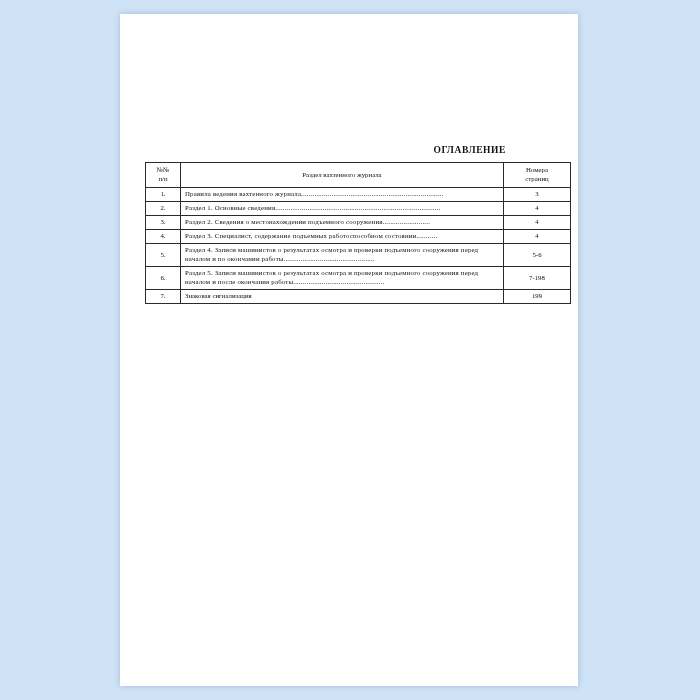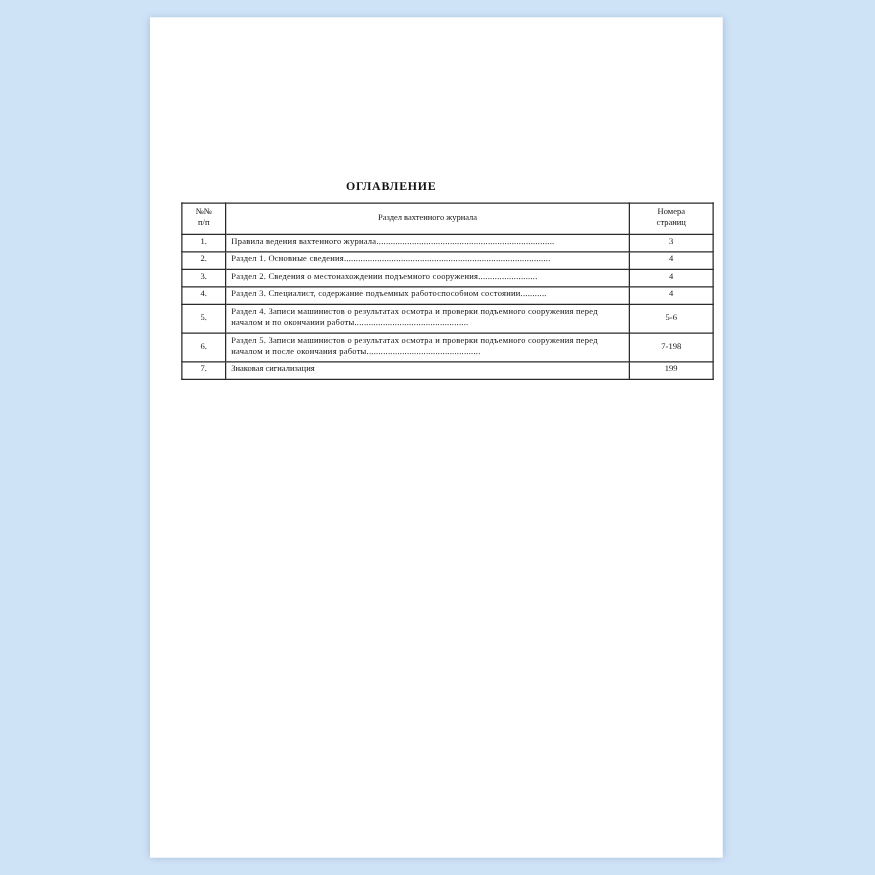--- a/index.html
+++ b/index.html
@@ -28,21 +28,21 @@
     top: 0;
     width: 458px;
     height: 672px;
     background: #ffffff;
   }
   .doc-title {
     position: absolute;
     left: 0;
     top: 131px;
     width: 386px;
-    text-align: center;
+    text-align: right;
     font-size: 9.5px;
     font-weight: bold;
     letter-spacing: 0.6px;
     color: #111111;
   }
   table.toc {
     position: absolute;
     left: 25px;
     top: 148px;
     width: 410px;

